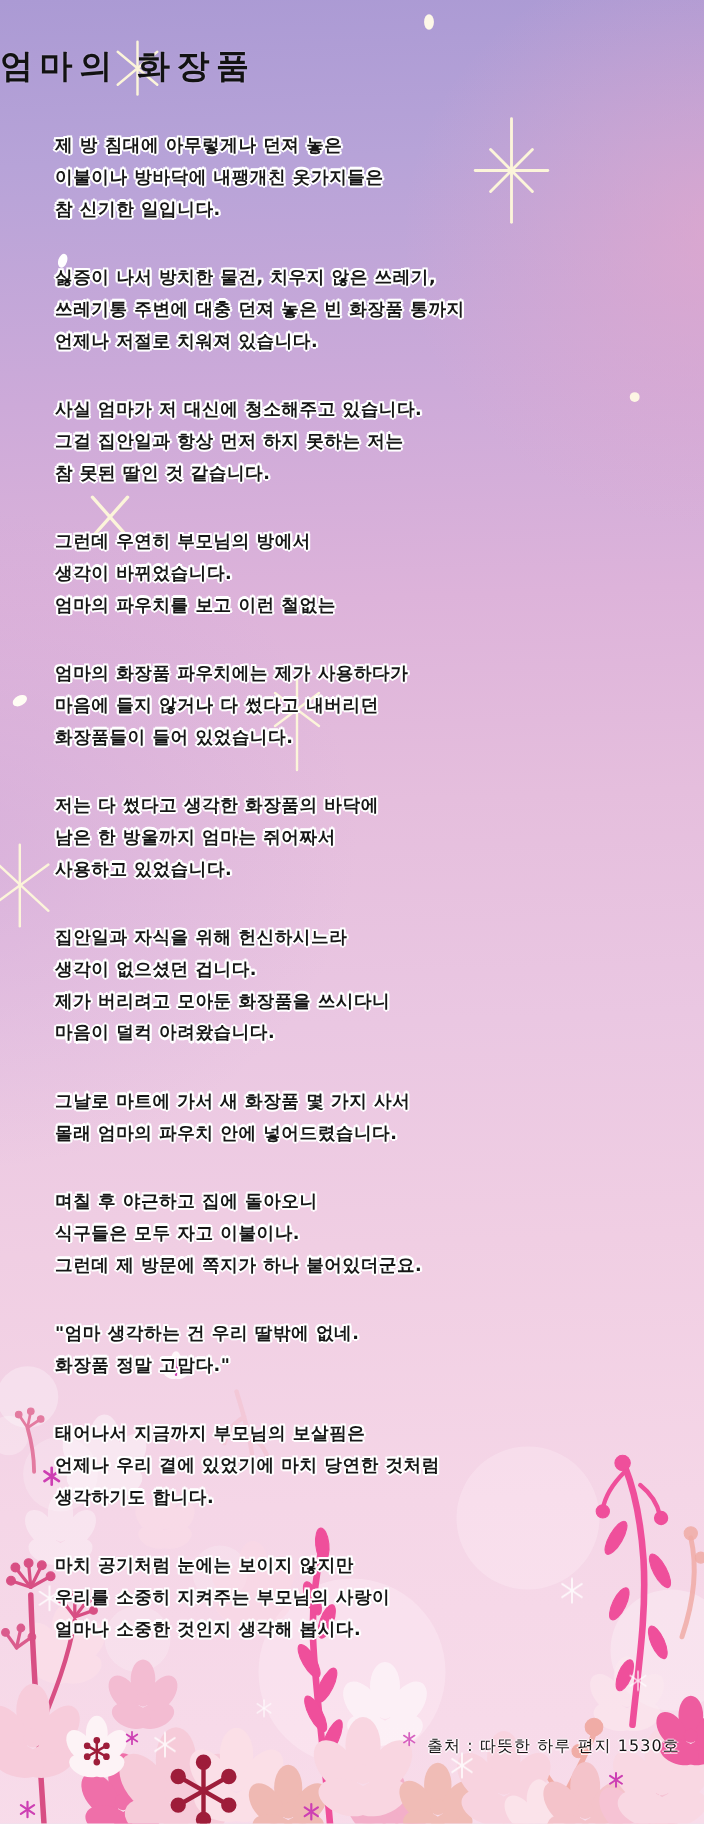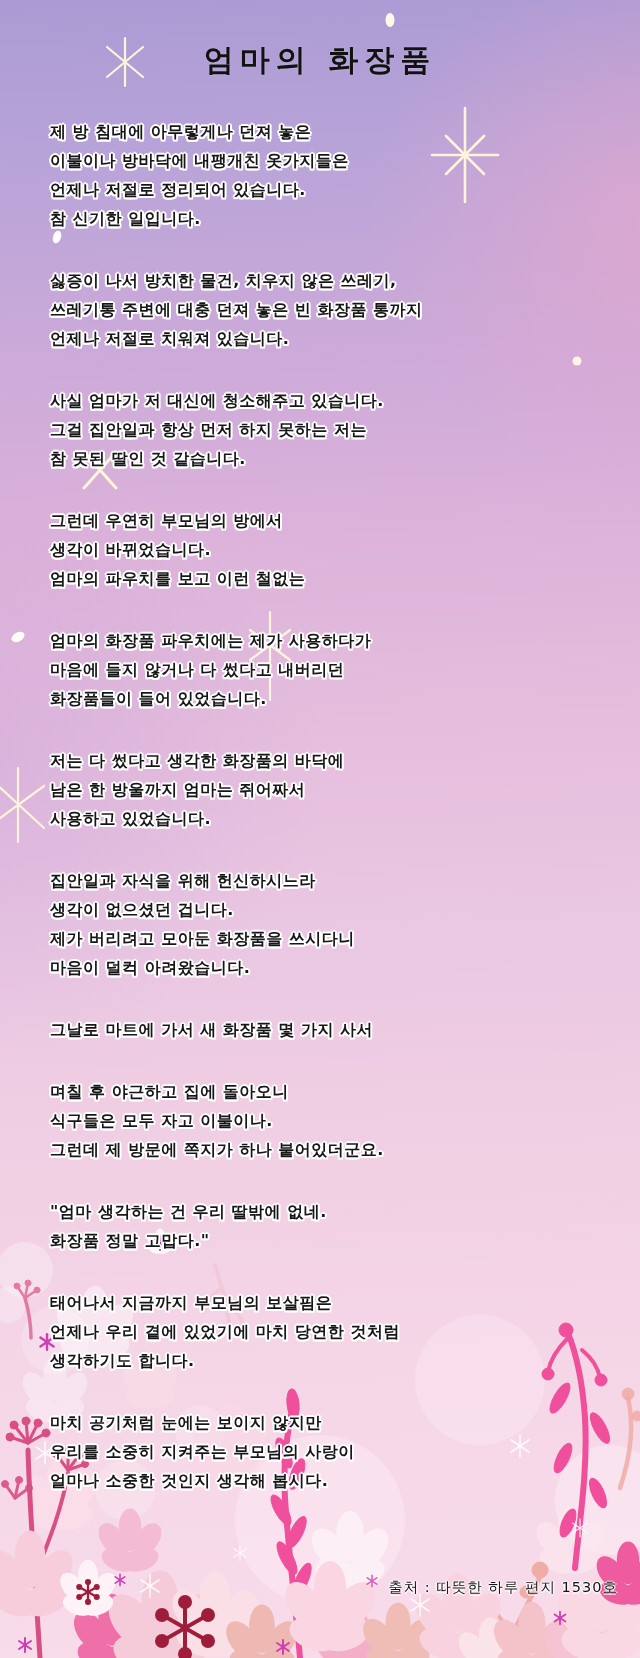--- a/index.html
+++ b/index.html
@@ -14,21 +14,21 @@
       radial-gradient(520px 430px at -6% 46%, rgba(198,158,216,.40), rgba(198,158,216,0) 70%),
       linear-gradient(178deg,
         #ab9ad4 0%, #b7a3d8 9%, #cdaad9 22%, #ddb3da 33%,
         #e5bedd 44%, #eac7e2 56%, #f0cee3 68%, #f5d6e7 82%, #f8dcea 100%);
   }
   svg{display:block;}
   .sparkle-layer{position:absolute;left:0;top:0;z-index:1;}
   .bottom-art{position:absolute;left:0;bottom:0;z-index:1;}
   .page-title{
     position:absolute;top:40px;left:0;width:100%;
-    text-align:center;z-index:2;
+    text-align:left;z-index:2;
     font-size:30px;font-weight:700;letter-spacing:6px;color:#121212;
     text-shadow:0 0 2px rgba(255,255,255,.35);
   }
   .poem{position:absolute;left:50px;top:117px;width:560px;z-index:2;}
   .stanza{margin:0 0 33px 0;}
   .line{
     font-size:16px;line-height:29px;font-weight:700;
     color:#161616;letter-spacing:.5px;white-space:nowrap;
     text-shadow:
       2px 0 0 #fff,-2px 0 0 #fff,0 2px 0 #fff,0 -2px 0 #fff,
@@ -276,21 +276,20 @@
       <use href="#wisp" transform="translate(240,455) scale(.7)"></use>
     </g>
   </svg>
 
   <div class="page-title">엄마의 화장품</div>
 
   <div class="poem">
     <div class="stanza">
       <div class="line">제 방 침대에 아무렇게나 던져 놓은</div>
       <div class="line">이불이나 방바닥에 내팽개친 옷가지들은</div>
-      <div class="line">언제나 저절로 정리되어 있습니다.</div>
       <div class="line">참 신기한 일입니다.</div>
     </div>
     <div class="stanza">
       <div class="line">싫증이 나서 방치한 물건, 치우지 않은 쓰레기,</div>
       <div class="line">쓰레기통 주변에 대충 던져 놓은 빈 화장품 통까지</div>
       <div class="line">언제나 저절로 치워져 있습니다.</div>
     </div>
     <div class="stanza">
       <div class="line">사실 엄마가 저 대신에 청소해주고 있습니다.</div>
       <div class="line">그걸 집안일과 항상 먼저 하지 못하는 저는</div>
@@ -312,20 +311,21 @@
       <div class="line">사용하고 있었습니다.</div>
     </div>
     <div class="stanza">
       <div class="line">집안일과 자식을 위해 헌신하시느라</div>
       <div class="line">생각이 없으셨던 겁니다.</div>
       <div class="line">제가 버리려고 모아둔 화장품을 쓰시다니</div>
       <div class="line">마음이 덜컥 아려왔습니다.</div>
     </div>
     <div class="stanza">
       <div class="line">그날로 마트에 가서 새 화장품 몇 가지 사서</div>
+      <div class="line">몰래 엄마의 파우치 안에 넣어드렸습니다.</div>
     </div>
     <div class="stanza">
       <div class="line">며칠 후 야근하고 집에 돌아오니</div>
       <div class="line">식구들은 모두 자고 이불이나.</div>
       <div class="line">그런데 제 방문에 쪽지가 하나 붙어있더군요.</div>
     </div>
     <div class="stanza">
       <div class="line">"엄마 생각하는 건 우리 딸밖에 없네.</div>
       <div class="line">화장품 정말 고맙다."</div>
     </div>

